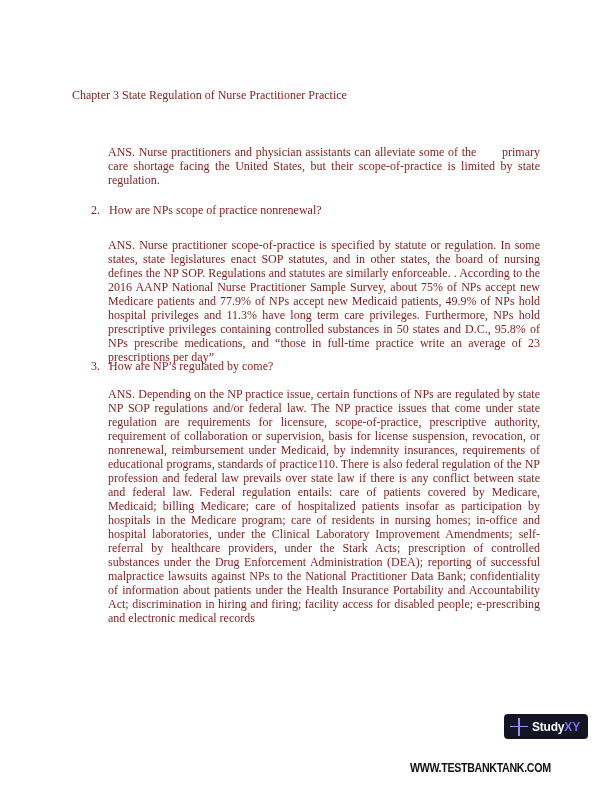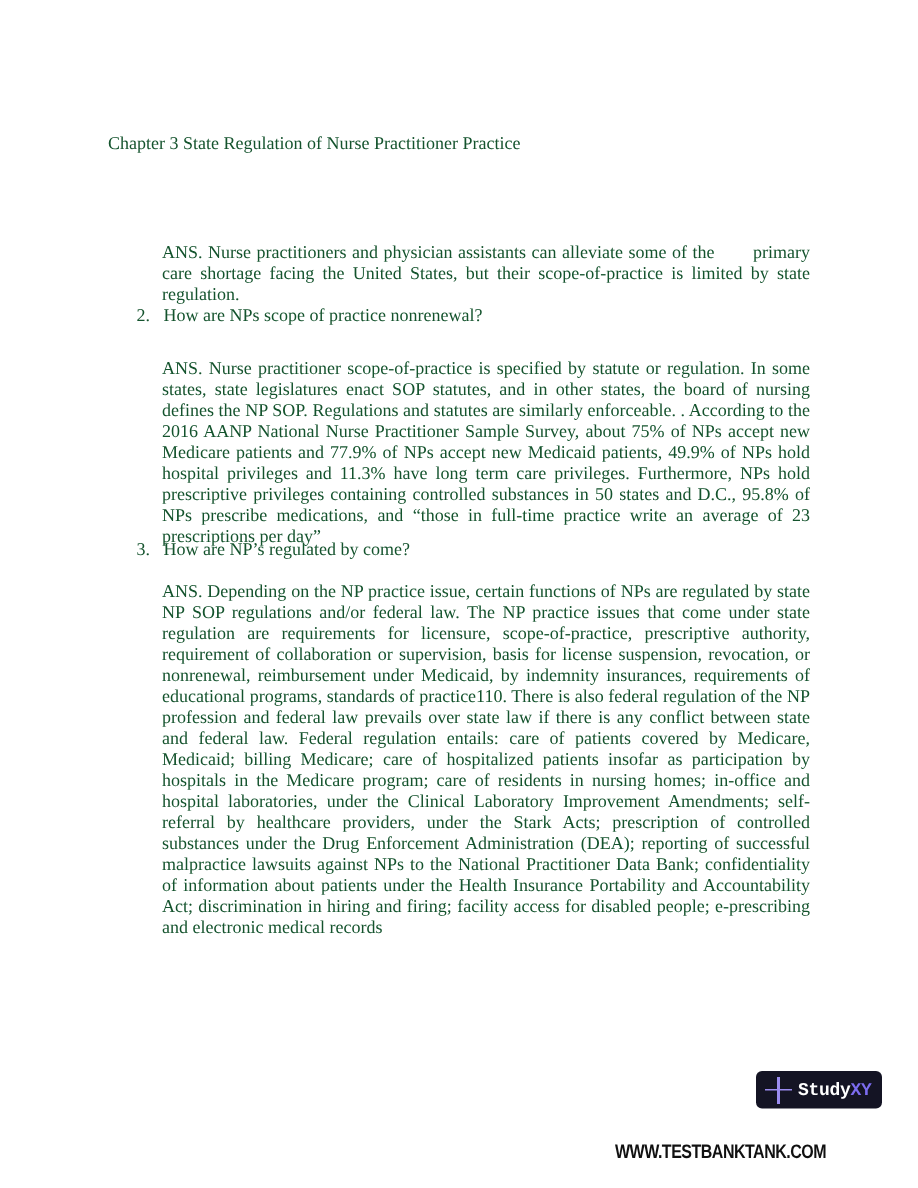--- a/index.html
+++ b/index.html
@@ -1,46 +1,46 @@
 <!DOCTYPE html>
 <html><head>
 <meta charset="utf-8">
 <style>
   html, body { margin: 0; padding: 0; background: #ffffff; }
   body { width: 612px; height: 792px; position: relative; overflow: hidden; }
   .page { position: absolute; left: 0; top: 0; width: 612px; height: 792px; background: #fff; }
-  .serif { font-family: "Liberation Serif", "DejaVu Serif", serif; color: #14532d; }
+  .serif { font-family: "Liberation Serif", "DejaVu Serif", serif; color: #7f1d1d; }
   .chapter-title { position: absolute; left: 72px; top: 88px; font-size: 12px; line-height: 14px; white-space: nowrap; }
   .question { position: absolute; left: 91px; font-size: 12px; line-height: 14px; white-space: nowrap; }
   .question .num { display: inline-block; width: 18px; }
   .answer { position: absolute; left: 108px; width: 432px; font-size: 12px; line-height: 14px; text-align: justify; }
   .q1 { top: 117px; }
   .a1 { top: 145px; }
   .q2 { top: 203px; }
   .a2 { top: 238px; }
   .q3 { top: 359px; }
   .a3 { top: 387px; }
 
   .badge { position: absolute; left: 504px; top: 714px; width: 84px; height: 25px; background: #141424; border-radius: 4px; display: flex; align-items: center; }
   .badge .plus { width: 18px; height: 18px; position: relative; margin-left: 6px; }
   .badge .plus::before, .badge .plus::after { content: ""; position: absolute; background: #9b8cf0; }
   .badge .plus::before { left: 8px; top: 0; width: 1.5px; height: 18px; }
   .badge .plus::after { top: 8px; left: 0; width: 18px; height: 1.5px; }
-  .badge .brand { font-family: Liberation Mono, monospace; font-weight: bold; font-size: 12px; color: #fff; margin-left: 4px; letter-spacing: -0.2px; }
+  .badge .brand { font-family: Liberation Sans, sans-serif; font-weight: bold; font-size: 12px; color: #fff; margin-left: 4px; letter-spacing: -0.2px; }
   .badge .brand .xy { color: #7c6cf0; }
 
   .site { position: absolute; left: 410px; top: 760px; font-family: "Liberation Sans", "DejaVu Sans", sans-serif; font-weight: bold; font-size: 13px; color: #111; letter-spacing: -0.4px; transform: scaleX(0.82); transform-origin: left top; white-space: nowrap; }
 </style>
 </head>
 <body>
 
 <div class="page">
   <div class="chapter-title serif">Chapter 3 State Regulation of Nurse Practitioner Practice</div>
 
-  <div class="answer a1 serif" style="white-space: pre-wrap; margin-top: 16px;">ANS. Nurse practitioners and physician assistants can alleviate some of the       primary care shortage facing the United States, but their scope-of-practice is limited by state regulation.</div>
+  <div class="answer a1 serif" style="white-space: pre-wrap;">ANS. Nurse practitioners and physician assistants can alleviate some of the       primary care shortage facing the United States, but their scope-of-practice is limited by state regulation.</div>
 
   <div class="question q2 serif">
     <span class="num">2.</span><span>How are NPs scope of practice nonrenewal?</span>
   </div>
   <div class="answer a2 serif">ANS. Nurse practitioner scope-of-practice is specified by statute or regulation. In some states, state legislatures enact SOP statutes, and in other states, the board of nursing defines the NP SOP. Regulations and statutes are similarly enforceable. . According to the 2016 AANP National Nurse Practitioner Sample Survey, about 75% of NPs accept new Medicare patients and 77.9% of NPs accept new Medicaid patients, 49.9% of NPs hold hospital privileges and 11.3% have long term care privileges. Furthermore, NPs hold prescriptive privileges containing controlled substances in 50 states and D.C., 95.8% of NPs prescribe medications, and “those in full-time practice write an average of 23 prescriptions per day”</div>
 
   <div class="question q3 serif">
     <span class="num">3.</span><span>How are NP’s regulated by come?</span>
   </div>
   <div class="answer a3 serif">ANS. Depending on the NP practice issue, certain functions of NPs are regulated by state NP SOP regulations and/or federal law. The NP practice issues that come under state regulation are requirements for licensure, scope-of-practice, prescriptive authority, requirement of collaboration or supervision, basis for license suspension, revocation, or nonrenewal, reimbursement under Medicaid, by indemnity insurances, requirements of educational programs, standards of practice110. There is also federal regulation of the NP profession and federal law prevails over state law if there is any conflict between state and federal law. Federal regulation entails: care of patients covered by Medicare, Medicaid; billing Medicare; care of hospitalized patients insofar as participation by hospitals in the Medicare program; care of residents in nursing homes; in-office and hospital laboratories, under the Clinical Laboratory Improvement Amendments; self-referral by healthcare providers, under the Stark Acts; prescription of controlled substances under the Drug Enforcement Administration (DEA); reporting of successful malpractice lawsuits against NPs to the National Practitioner Data Bank; confidentiality of information about patients under the Health Insurance Portability and Accountability Act; discrimination in hiring and firing; facility access for disabled people; e-prescribing and electronic medical records</div>

